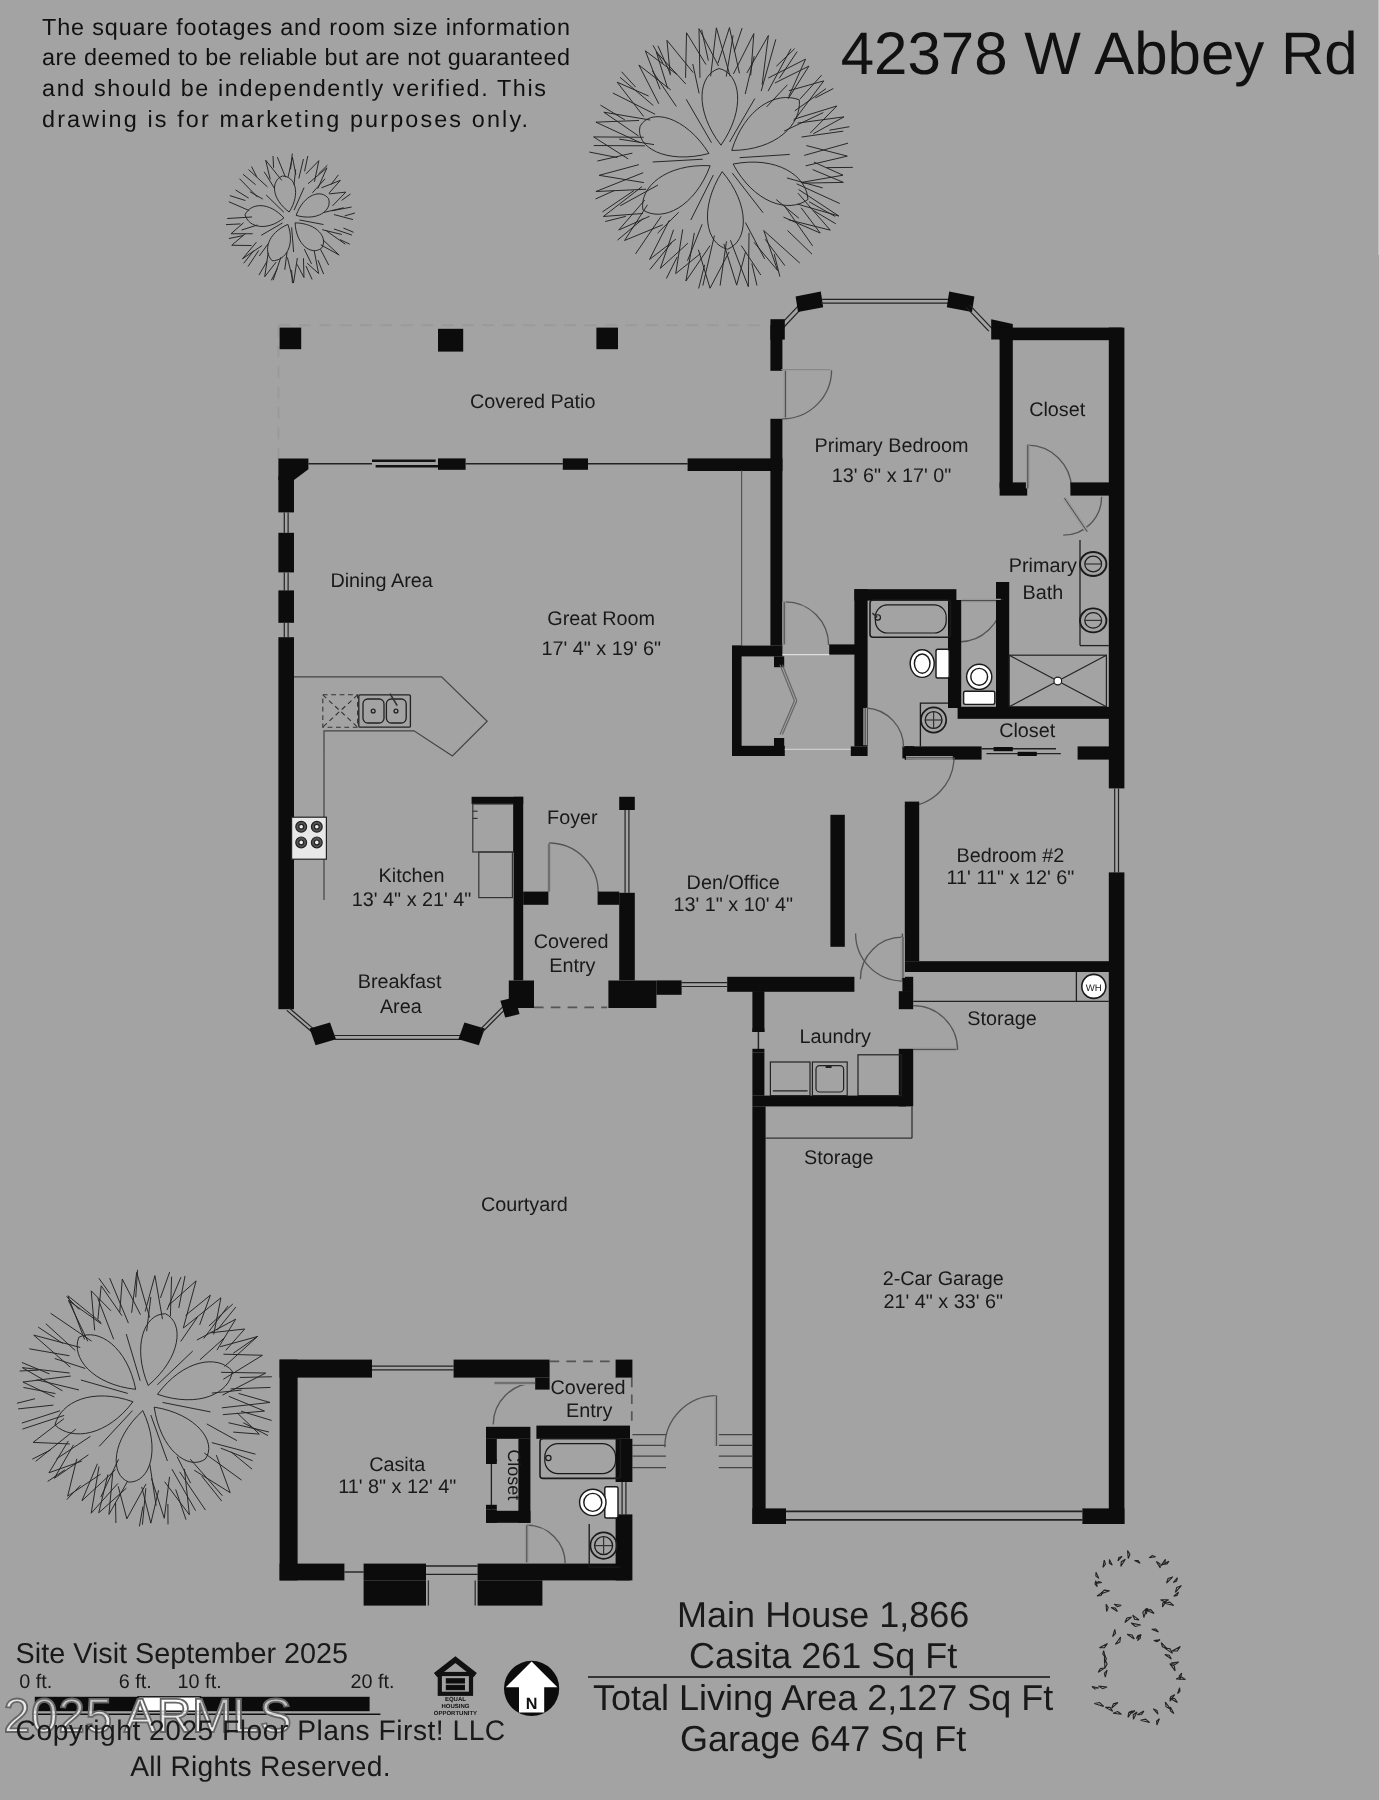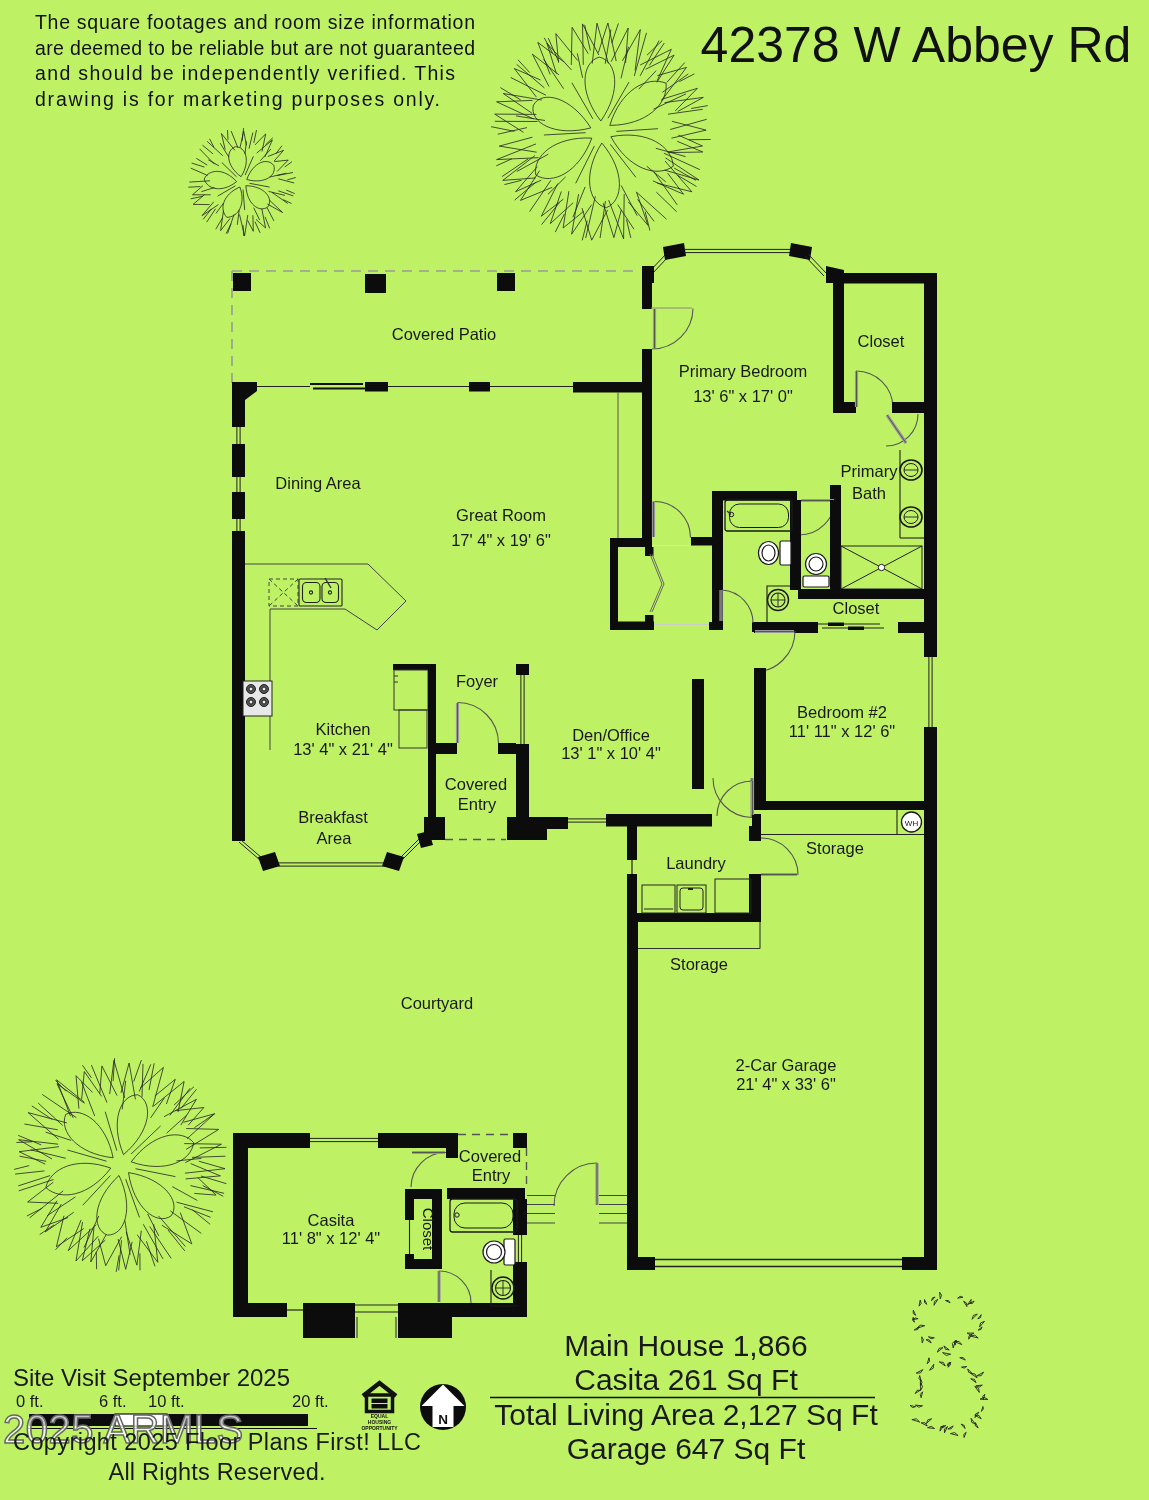--- a/index.html
+++ b/index.html
@@ -1,15 +1,15 @@
 <!DOCTYPE html>
 <html><head><meta charset="utf-8"><style>
 html,body{margin:0;padding:0;background:#fff;}
 *{font-family:"Liberation Sans",sans-serif;}
-#page{position:relative;width:1149px;height:1500px;background:#bef264;overflow:hidden;}
+#page{position:relative;width:1149px;height:1500px;background:#a3a3a3;overflow:hidden;}
 </style></head><body>
 <div id="page">
 <svg width="1149" height="1500" viewBox="0 0 1149 1500">
 
 <g stroke="#222" stroke-width="0.8" fill="none">
         <path d="M 239.9 187.0 C 246.1 204.3 238.0 217.4 226.8 217.3 C 219.0 209.2 222.9 194.3 239.9 187.0"></path>
         <path d="M 236.6 181.6 C 222.2 193.1 207.2 189.6 204.2 179.0 C 208.8 168.9 224.2 167.9 236.6 181.6"></path>
         <path d="M 241.0 176.7 C 226.1 165.8 225.5 150.4 235.3 146.7 C 245.9 146.6 250.9 161.1 241.0 176.7"></path>
         <path d="M 246.8 179.5 C 252.9 162.1 267.5 157.1 273.8 165.5 C 277.0 175.5 264.5 184.5 246.8 179.5"></path>
         <path d="M 245.9 185.7 C 264.3 186.0 273.8 198.2 267.9 206.9 C 259.4 213.1 246.8 204.2 245.9 185.7"></path>

